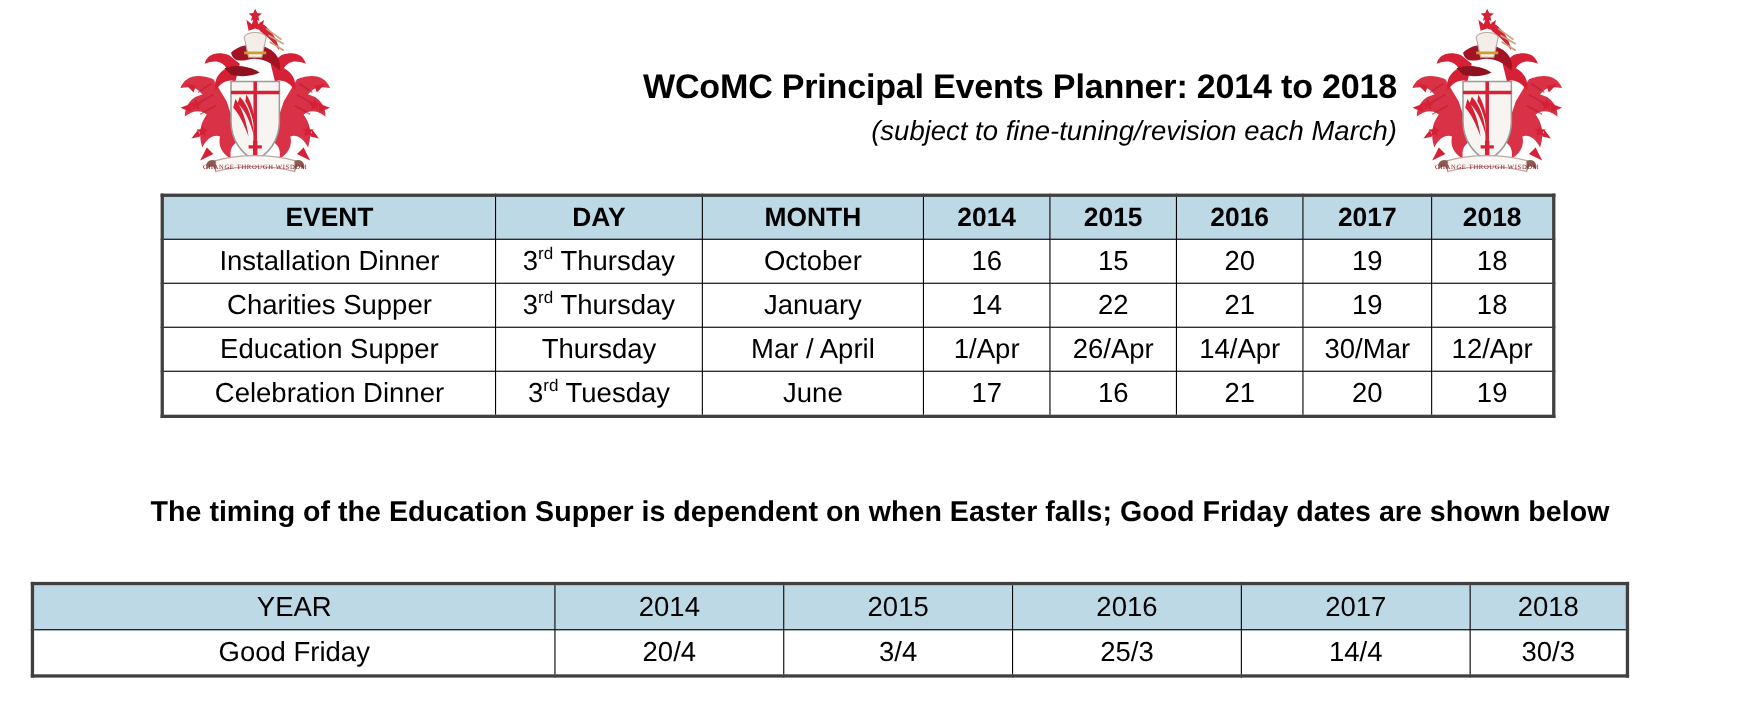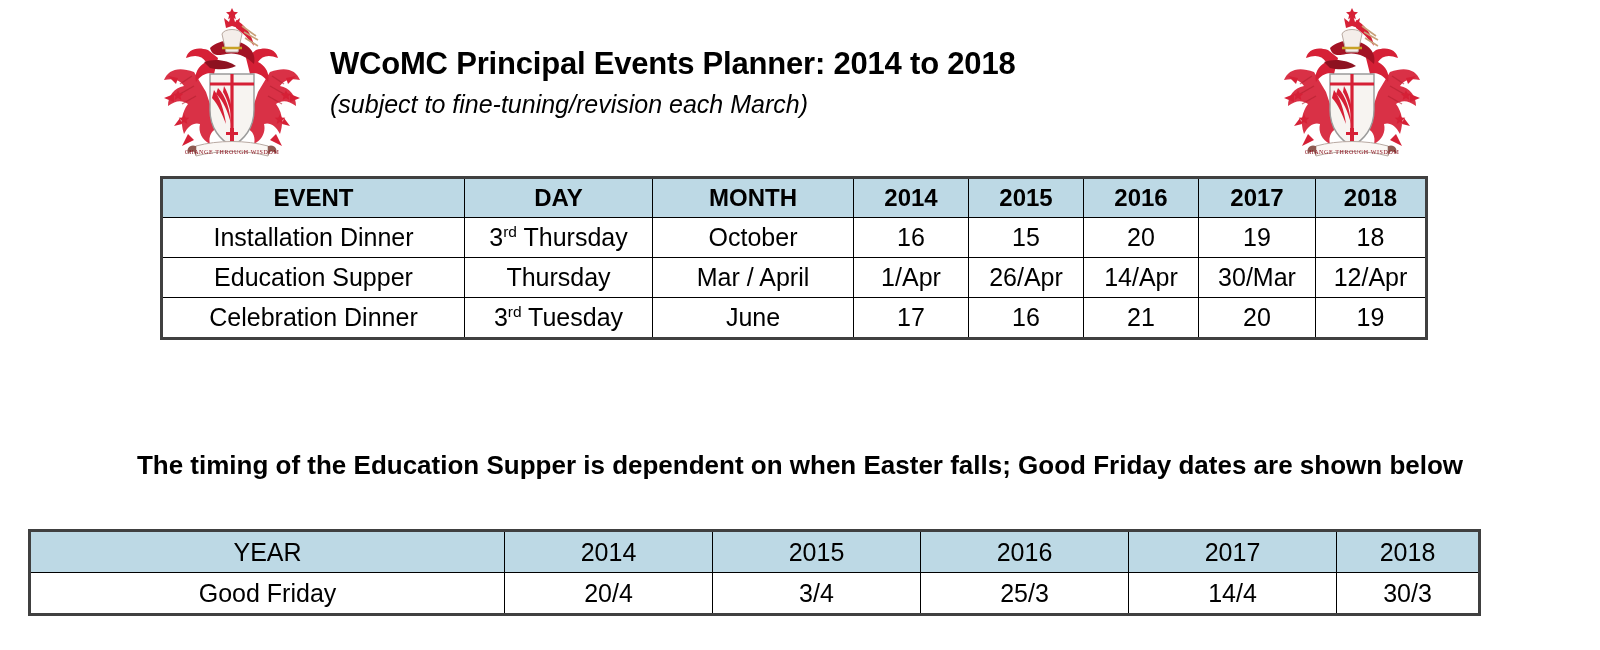--- a/index.html
+++ b/index.html
@@ -24,23 +24,23 @@
     height: 160px;
   }
   .crest.left  { left: 148px; }
   .crest.right { left: 1268px; }
   .crest svg { width: 100%; height: 100%; display: block; }
 
   
   .title-block {
     position: absolute;
     left: 330px;
-    top: 46px;
+    top: 61px;
     width: 940px;
-    text-align: left;
+    text-align: right;
   }
   .main-title {
     font-size: 31px;
     font-weight: bold;
     letter-spacing: -0.2px;
     white-space: nowrap;
     line-height: 1.18;
   }
   .sub-title {
     font-size: 25px;
@@ -64,21 +64,21 @@
     vertical-align: middle;
     font-weight: normal;
     padding: 0;
   }
   .xl-table thead th {
     background: #bdd9e5;
   }
 
   
   #planner-table {
-    left: 160px;
+    left: 146px;
     top: 176px;
     width: 1265px;
   }
   #planner-table thead th {
     height: 38px;
     font-size: 24px;
     font-weight: bold;
   }
   #planner-table tbody td {
     height: 39px;
@@ -247,20 +247,30 @@
       <td>Installation Dinner</td>
       <td><span>3</span><span class="sup">rd</span><span> Thursday</span></td>
       <td>October</td>
       <td>16</td>
       <td>15</td>
       <td>20</td>
       <td>19</td>
       <td>18</td>
     </tr>
     <tr>
+      <td>Charities Supper</td>
+      <td><span>3</span><span class="sup">rd</span><span> Thursday</span></td>
+      <td>January</td>
+      <td>14</td>
+      <td>22</td>
+      <td>21</td>
+      <td>19</td>
+      <td>18</td>
+    </tr>
+    <tr>
       <td>Education Supper</td>
       <td><span></span><span class="sup"></span><span>Thursday</span></td>
       <td>Mar / April</td>
       <td>1/Apr</td>
       <td>26/Apr</td>
       <td>14/Apr</td>
       <td>30/Mar</td>
       <td>12/Apr</td>
     </tr>
     <tr>

